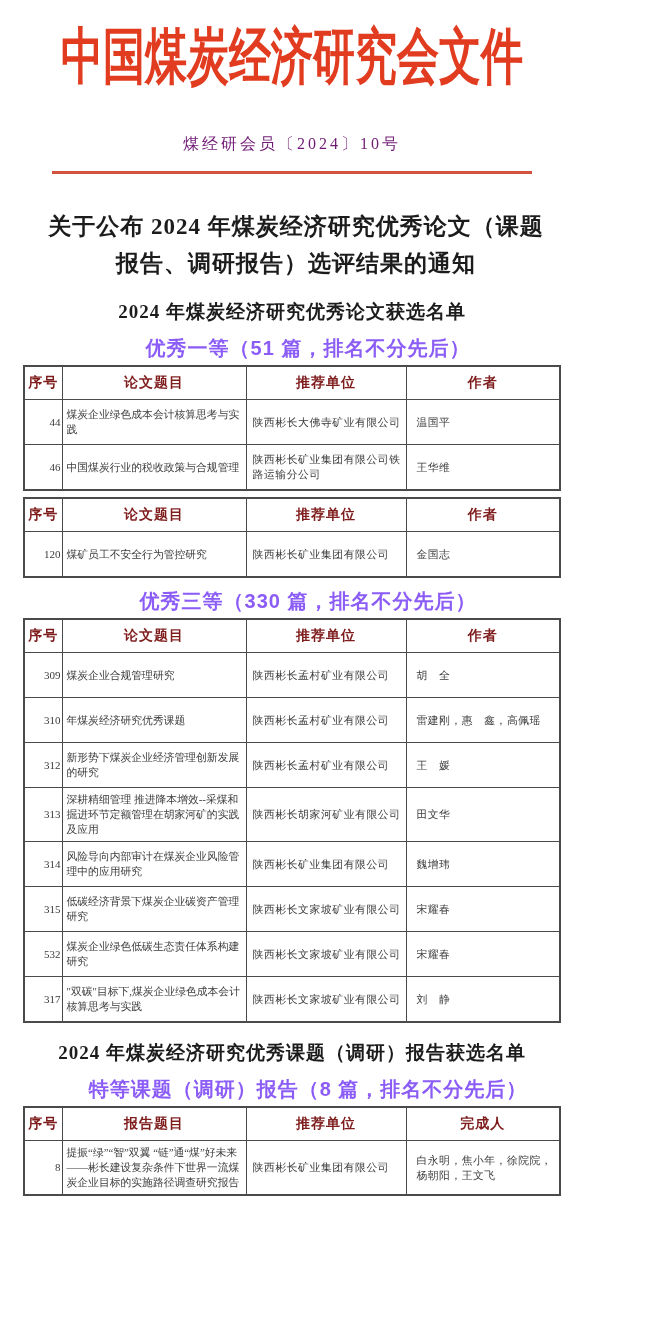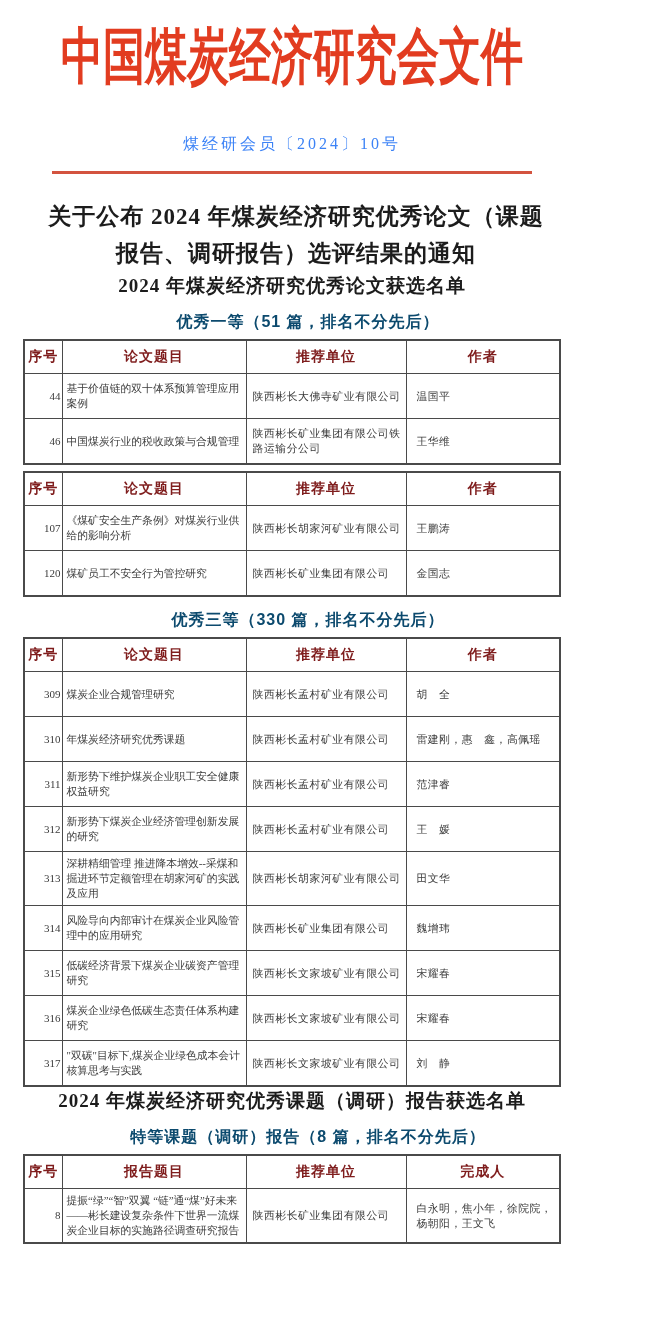--- a/index.html
+++ b/index.html
@@ -33,59 +33,59 @@
     transform: scaleY(1.45);
     transform-origin: 50% 55%;
     letter-spacing: 0px;
     white-space: nowrap;
   }
   .doc-number {
     margin-top: 44px;
     text-align: center;
     font-size: 16px;
     letter-spacing: 3px;
-    color: #3b82f6;
+    color: #701a75;
   }
   .red-rule {
     width: 480px;
     height: 3px;
     margin: 16px auto 0 auto;
     background: #d3533f;
   }
 
   
   .notice-title {
-    margin-top: 24px;
+    margin-top: 34px;
     text-align: center;
     font-size: 23px;
     font-weight: bold;
     line-height: 37px;
     color: #1c1c1c;
     letter-spacing: 1px;
     padding-left: 8px;
   }
 
   
   .group-title {
-    margin-top: 0;
+    margin-top: 16px;
     text-align: center;
     font-size: 19px;
     font-weight: bold;
     line-height: 27px;
     color: #1c1c1c;
     letter-spacing: 1px;
   }
   .section-title {
     margin-top: 12px;
     text-align: center;
     font-family: "Liberation Sans", sans-serif;
-    font-size: 16px;
+    font-size: 20px;
     font-weight: bold;
     line-height: 22px;
-    color: #0c4a6e;
+    color: #8b5cf6;
     letter-spacing: 1px;
     margin-left: 32px;
   }
   table.doc-table {
     width: 536px;
     margin: 6px auto 0 auto;
     border-collapse: collapse;
     table-layout: fixed;
     border: 2px solid #4a4a4a;
   }
@@ -152,21 +152,21 @@
           <tr>
             <th>序号</th>
             <th>论文题目</th>
             <th>推荐单位</th>
             <th>作者</th>
           </tr>
         </thead>
         <tbody>
           <tr>
             <td class="seq-cell">44</td>
-            <td class="title-cell">基于价值链的双十体系预算管理应用案例</td>
+            <td class="title-cell">煤炭企业绿色成本会计核算思考与实践</td>
             <td class="unit-cell">陕西彬长大佛寺矿业有限公司</td>
             <td class="person-cell">温国平</td>
           </tr>
           <tr>
             <td class="seq-cell">46</td>
             <td class="title-cell">中国煤炭行业的税收政策与合规管理</td>
             <td class="unit-cell">陕西彬长矿业集团有限公司铁路运输分公司</td>
             <td class="person-cell">王华维</td>
           </tr>
         </tbody>
@@ -181,26 +181,20 @@
         <thead>
           <tr>
             <th>序号</th>
             <th>论文题目</th>
             <th>推荐单位</th>
             <th>作者</th>
           </tr>
         </thead>
         <tbody>
           <tr>
-            <td class="seq-cell">107</td>
-            <td class="title-cell">《煤矿安全生产条例》对煤炭行业供给的影响分析</td>
-            <td class="unit-cell">陕西彬长胡家河矿业有限公司</td>
-            <td class="person-cell">王鹏涛</td>
-          </tr>
-          <tr>
             <td class="seq-cell">120</td>
             <td class="title-cell">煤矿员工不安全行为管控研究</td>
             <td class="unit-cell">陕西彬长矿业集团有限公司</td>
             <td class="person-cell">金国志</td>
           </tr>
         </tbody>
       </table>
       <div class="section-title">优秀三等（330 篇，排名不分先后）</div>
       <table class="doc-table">
         <colgroup>
@@ -224,26 +218,20 @@
             <td class="unit-cell">陕西彬长孟村矿业有限公司</td>
             <td class="person-cell">胡　全</td>
           </tr>
           <tr>
             <td class="seq-cell">310</td>
             <td class="title-cell">年煤炭经济研究优秀课题</td>
             <td class="unit-cell">陕西彬长孟村矿业有限公司</td>
             <td class="person-cell">雷建刚，惠　鑫，高佩瑶</td>
           </tr>
           <tr>
-            <td class="seq-cell">311</td>
-            <td class="title-cell">新形势下维护煤炭企业职工安全健康权益研究</td>
-            <td class="unit-cell">陕西彬长孟村矿业有限公司</td>
-            <td class="person-cell">范津睿</td>
-          </tr>
-          <tr>
             <td class="seq-cell">312</td>
             <td class="title-cell">新形势下煤炭企业经济管理创新发展的研究</td>
             <td class="unit-cell">陕西彬长孟村矿业有限公司</td>
             <td class="person-cell">王　媛</td>
           </tr>
           <tr>
             <td class="seq-cell">313</td>
             <td class="title-cell">深耕精细管理 推进降本增效--采煤和掘进环节定额管理在胡家河矿的实践及应用</td>
             <td class="unit-cell">陕西彬长胡家河矿业有限公司</td>
             <td class="person-cell">田文华</td>
@@ -254,21 +242,21 @@
             <td class="unit-cell">陕西彬长矿业集团有限公司</td>
             <td class="person-cell">魏增玮</td>
           </tr>
           <tr>
             <td class="seq-cell">315</td>
             <td class="title-cell">低碳经济背景下煤炭企业碳资产管理研究</td>
             <td class="unit-cell">陕西彬长文家坡矿业有限公司</td>
             <td class="person-cell">宋耀春</td>
           </tr>
           <tr>
-            <td class="seq-cell">316</td>
+            <td class="seq-cell">532</td>
             <td class="title-cell">煤炭企业绿色低碳生态责任体系构建研究</td>
             <td class="unit-cell">陕西彬长文家坡矿业有限公司</td>
             <td class="person-cell">宋耀春</td>
           </tr>
           <tr>
             <td class="seq-cell">317</td>
             <td class="title-cell">"双碳"目标下,煤炭企业绿色成本会计核算思考与实践</td>
             <td class="unit-cell">陕西彬长文家坡矿业有限公司</td>
             <td class="person-cell">刘　静</td>
           </tr>

